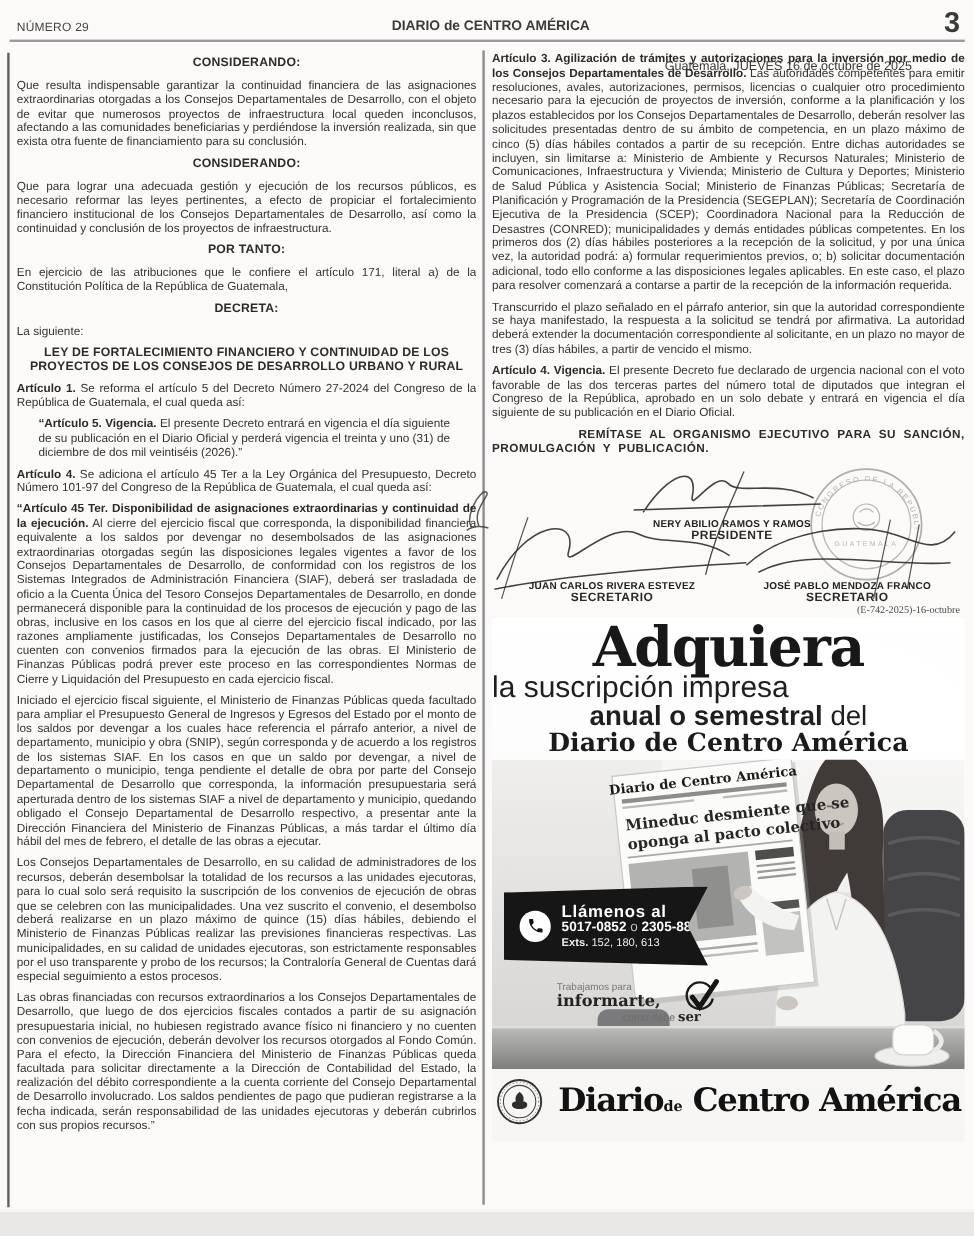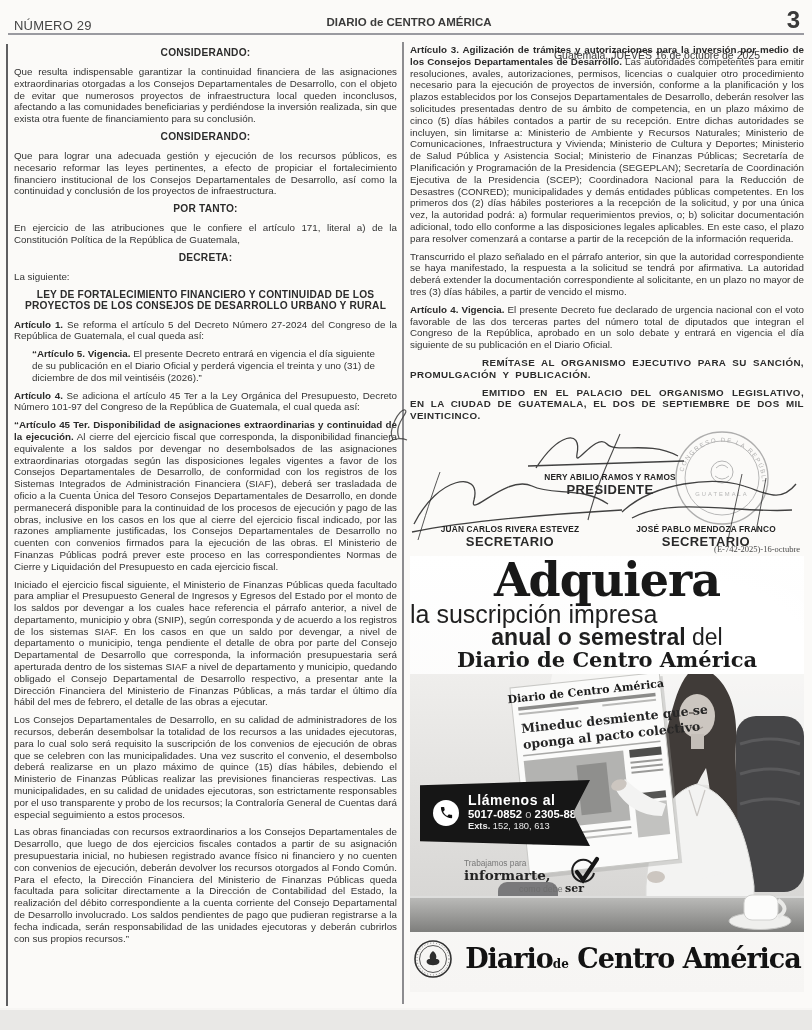--- a/index.html
+++ b/index.html
@@ -1,20 +1,20 @@
 <!DOCTYPE html>
 <html><head>
 <meta charset="utf-8">
 <style>
   html,body{margin:0;padding:0;background:#d8d7d5;}
   .page{position:relative;width:812px;height:1030px;background:#fbfaf8;overflow:hidden;
         font-family:"Liberation Sans",sans-serif;color:#333;}
   
   .hdr{position:absolute;top:8px;left:14px;right:8px;height:26px;}
-  .hdr-issue{position:absolute;left:0;top:10px;font-size:13px;color:#454545;letter-spacing:.2px;}
+  .hdr-issue{position:absolute;left:0;top:10px;font-size:10px;color:#454545;letter-spacing:.2px;}
   .hdr-title{position:absolute;left:50%;transform:translateX(-50%);top:8px;font-size:11.5px;font-weight:bold;color:#3b3b3b;}
   .hdr-date{position:absolute;right:44px;top:9px;font-size:10.5px;color:#3b3b3b;margin-top:32px;}
   .hdr-page{position:absolute;right:4px;top:-2px;font-size:24px;font-weight:bold;color:#3a3a3a;}
   .hdr-rule{position:absolute;top:33px;left:8px;right:8px;height:2px;background:#9a9aa0;}
   .left-edge{position:absolute;left:6px;top:44px;width:2px;height:962px;background:#5f5f61;}
   .divider{position:absolute;left:402px;top:42px;width:2px;height:962px;background:#8d8d90;}
   .bottom-band{position:absolute;left:0;right:0;top:1008px;height:22px;background:#e9e8e6;border-top:2px solid #f7f6f4;}
   
   .col-left{position:absolute;left:14px;top:44px;width:383px;height:964px;overflow:hidden;}
   .col-right{position:absolute;left:410px;top:44px;width:394px;height:980px;overflow:hidden;}
@@ -22,21 +22,21 @@
   .para strong{color:#2b2b2b;}
   .para.indent{margin-left:18px;margin-right:22px;}
   .para.bold-just{font-weight:bold;text-indent:72px;letter-spacing:.4px;word-spacing:3px;color:#2c2c2c;}
   .h-center{font-size:10.2px;font-weight:bold;text-align:center;margin:3px 0 8px;color:#2c2c2c;letter-spacing:.2px;}
   
   .hand-mark{position:absolute;left:384px;top:404px;}
   
   .sigs{position:relative;height:116px;margin-top:2px;}
   .sigs svg{position:absolute;left:0;top:0;}
   .sig-name{position:absolute;font-size:8.3px;font-weight:bold;color:#222;text-align:center;letter-spacing:.2px;}
-  .sig-title{position:absolute;font-size:13px;font-weight:bold;color:#2a2a2a;text-align:center;letter-spacing:.4px;}
+  .sig-title{position:absolute;font-size:10px;font-weight:bold;color:#2a2a2a;text-align:center;letter-spacing:.4px;}
   .ref-code{text-align:right;font-family:"Liberation Serif",serif;font-size:8.5px;color:#4a4a4a;margin:0 4px 2px 0;}
   
   .ad{position:relative;margin-top:2px;height:436px;background:linear-gradient(#ffffff,#f6f5f3);}
   .ad::before{content:"";position:absolute;left:150px;top:-6px;width:300px;height:300px;border-radius:50%;
               background:radial-gradient(circle,#ffffff 0 55%,rgba(255,255,255,0) 72%);}
   .ad-headline{position:relative;font-family:"DejaVu Serif",serif;font-weight:bold;font-size:46px;line-height:44px;
                text-align:center;color:#181818;letter-spacing:-1px;padding-top:2px;}
   .ad-line1{position:relative;font-size:25px;line-height:24px;color:#1f1f1f;}
   .ad-line2{position:relative;font-size:23px;line-height:23px;text-align:center;color:#1f1f1f;}
   .ad-line3{position:relative;font-family:"DejaVu Serif",serif;font-size:21px;line-height:22px;font-weight:bold;
@@ -98,21 +98,20 @@
   <svg class="hand-mark" width="26" height="40" viewBox="0 0 26 40">
     <path d="M9,36 C3,26 16,4 21,6 C26,8 9,20 15,34 M5,38 C10,34 18,34 23,36" fill="none" stroke="#3a3a3a" stroke-width="1.2" opacity="0.85"></path>
   </svg>
 
   <section class="col-right">
     <div>
         <p class="para"><strong>Artículo 3. Agilización de trámites y autorizaciones para la inversión por medio de los Consejos Departamentales de Desarrollo.</strong> Las autoridades competentes para emitir resoluciones, avales, autorizaciones, permisos, licencias o cualquier otro procedimiento necesario para la ejecución de proyectos de inversión, conforme a la planificación y los plazos establecidos por los Consejos Departamentales de Desarrollo, deberán resolver las solicitudes presentadas dentro de su ámbito de competencia, en un plazo máximo de cinco (5) días hábiles contados a partir de su recepción. Entre dichas autoridades se incluyen, sin limitarse a: Ministerio de Ambiente y Recursos Naturales; Ministerio de Comunicaciones, Infraestructura y Vivienda; Ministerio de Cultura y Deportes; Ministerio de Salud Pública y Asistencia Social; Ministerio de Finanzas Públicas; Secretaría de Planificación y Programación de la Presidencia (SEGEPLAN); Secretaría de Coordinación Ejecutiva de la Presidencia (SCEP); Coordinadora Nacional para la Reducción de Desastres (CONRED); municipalidades y demás entidades públicas competentes. En los primeros dos (2) días hábiles posteriores a la recepción de la solicitud, y por una única vez, la autoridad podrá: a) formular requerimientos previos, o; b) solicitar documentación adicional, todo ello conforme a las disposiciones legales aplicables. En este caso, el plazo para resolver comenzará a contarse a partir de la recepción de la información requerida.</p>
         <p class="para">Transcurrido el plazo señalado en el párrafo anterior, sin que la autoridad correspondiente se haya manifestado, la respuesta a la solicitud se tendrá por afirmativa. La autoridad deberá extender la documentación correspondiente al solicitante, en un plazo no mayor de tres (3) días hábiles, a partir de vencido el mismo.</p>
         <p class="para"><strong>Artículo 4. Vigencia.</strong> El presente Decreto fue declarado de urgencia nacional con el voto favorable de las dos terceras partes del número total de diputados que integran el Congreso de la República, aprobado en un solo debate y entrará en vigencia el día siguiente de su publicación en el Diario Oficial.</p>
         <p class="para bold-just">REMÍTASE AL ORGANISMO EJECUTIVO PARA SU SANCIÓN, PROMULGACIÓN Y PUBLICACIÓN.</p>
-        <p class="para bold-just">EMITIDO EN EL PALACIO DEL ORGANISMO LEGISLATIVO, EN LA CIUDAD DE GUATEMALA, EL DOS DE SEPTIEMBRE DE DOS MIL VEINTICINCO.</p>
       </div>
 
     <div class="sigs">
       <svg width="394" height="116" viewBox="0 0 394 116">
 
         <g opacity="0.8">
           <circle cx="312" cy="50" r="46" fill="none" stroke="#9b9b9b" stroke-width="1.4"></circle>
           <circle cx="312" cy="50" r="37" fill="none" stroke="#a8a8a8" stroke-width="1"></circle>
           <circle cx="312" cy="44" r="11" fill="none" stroke="#a3a3a3" stroke-width="1"></circle>
           <path d="M306,40 q6,-6 12,0 M305,48 q7,6 14,0" fill="none" stroke="#a8a8a8" stroke-width="1"></path>

